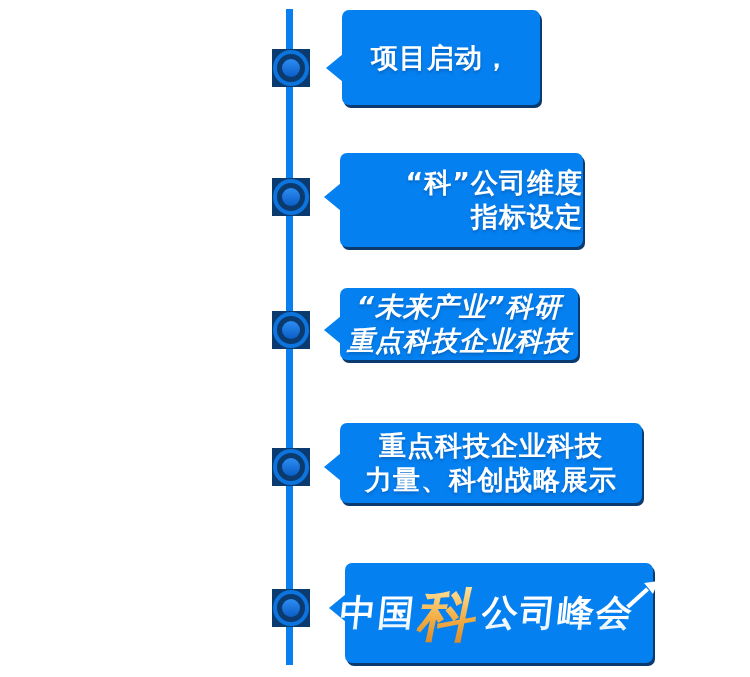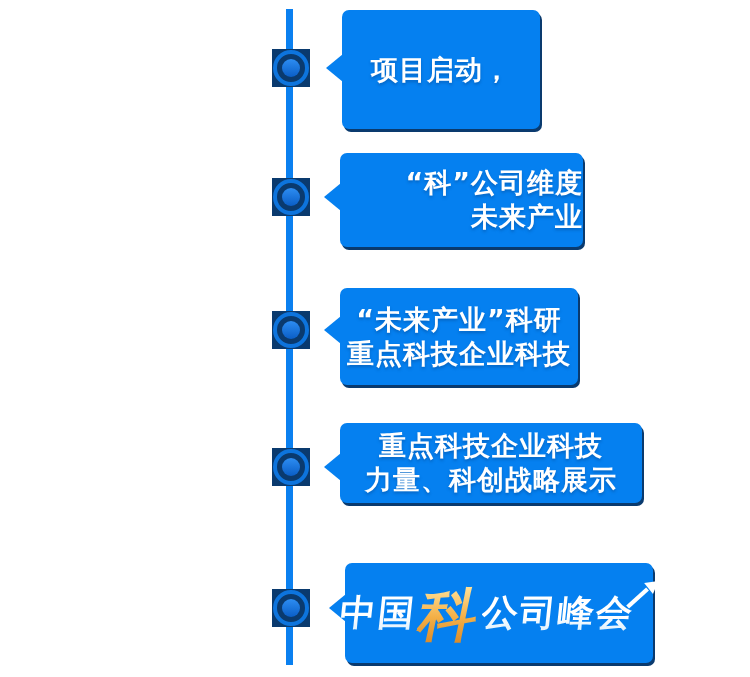--- a/index.html
+++ b/index.html
@@ -45,23 +45,23 @@
     border-top:14px solid transparent;
     border-bottom:14px solid transparent;
     border-right:17px solid var(--bubble-blue,#0580f0);
   }
   .step-line{
     font-size:27px;line-height:34px;font-weight:700;letter-spacing:1px;
     text-align:center;white-space:nowrap;
     text-shadow:0 2px 3px rgba(6,50,110,.35);
   }
 
-  .b1{left:342px;top:10px;width:198px;height:119px;gap:24px;}
+  .b1{left:342px;top:10px;width:198px;height:95px;gap:24px;}
   .b2{left:340px;top:153px;width:243px;height:94px;align-items:flex-end;}
-  .b3{left:340px;top:288px;width:238px;height:97px;}
+  .b3{left:340px;top:288px;width:238px;height:72px;font-style:italic;}
   .b4{left:340px;top:423px;width:302px;height:80px;}
   .b5{left:345px;top:563px;width:308px;height:100px;}
 
   
   .logo-row{
     display:flex;align-items:center;justify-content:center;
     transform:skewX(-6deg);position:relative;
   }
   .logo-white{
     font-size:36px;font-weight:800;letter-spacing:2px;white-space:nowrap;
@@ -115,21 +115,21 @@
   </div>
 
   <div class="bubble b1">
     <span class="tail" style="top:44px"></span>
     <div class="step-line">项目启动，</div>
   </div>
 
   <div class="bubble b2">
     <span class="tail" style="top:30px"></span>
     <div class="step-line">“科”公司维度</div>
-    <div class="step-line">未来产业</div>
+    <div class="step-line">指标设定</div>
   </div>
 
   <div class="bubble b3">
     <span class="tail" style="top:28px"></span>
     <div class="step-line">“未来产业”科研</div>
     <div class="step-line">重点科技企业科技</div>
   </div>
 
   <div class="bubble b4">
     <span class="tail" style="top:30px"></span>

